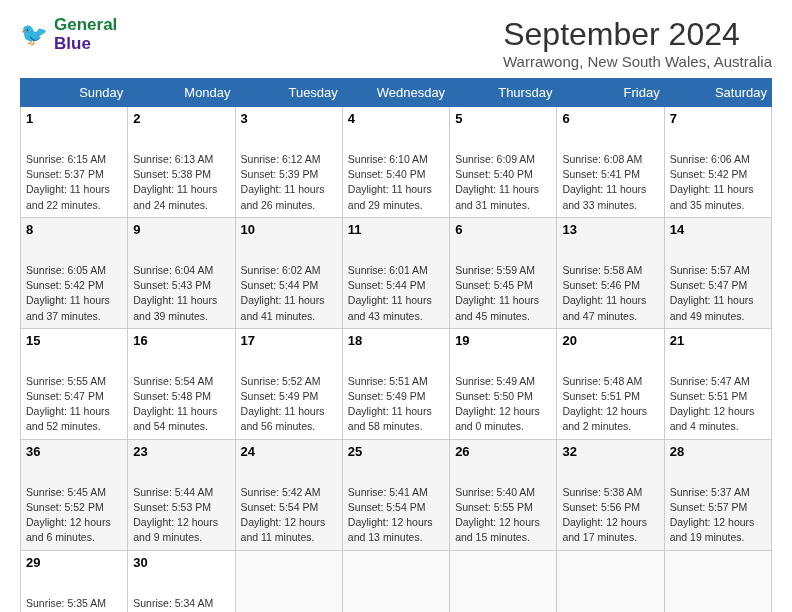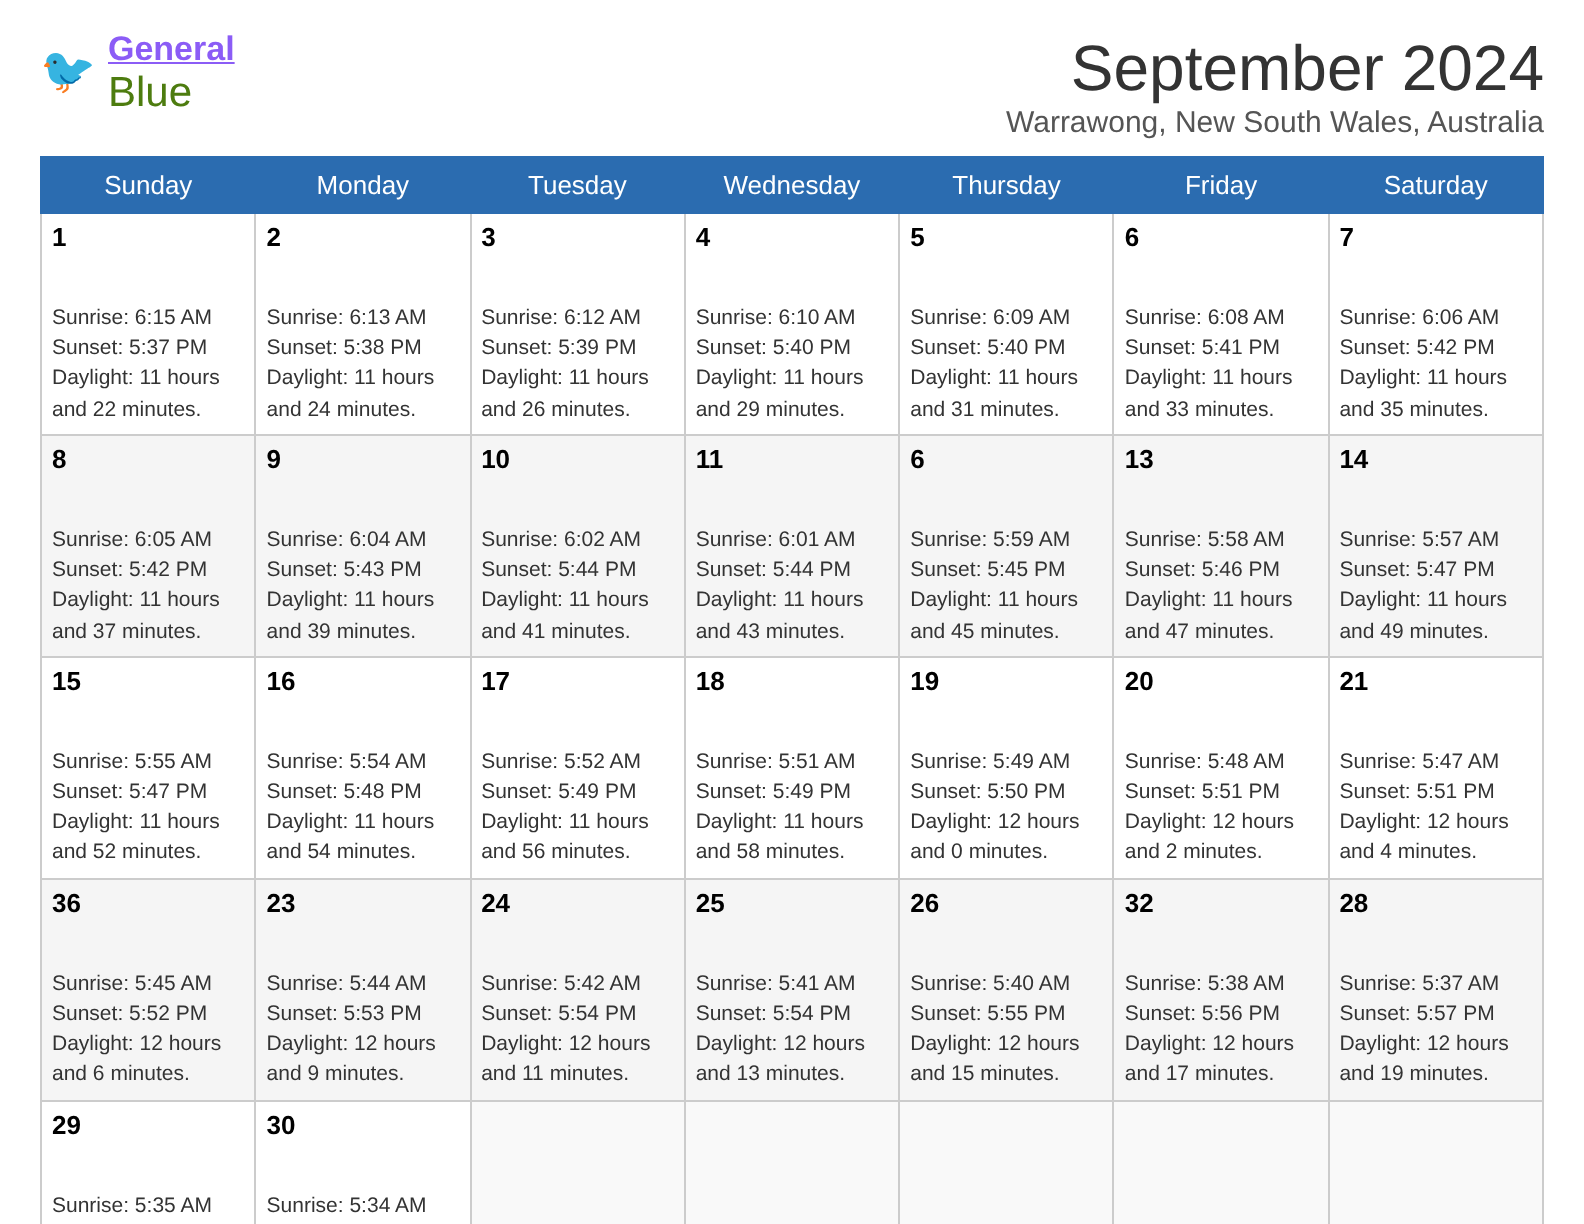--- a/index.html
+++ b/index.html
@@ -25,37 +25,38 @@
       width: 30px;
       height: 30px;
     }
     .title-block {
       text-align: right;
     }
     .title-block h1 {
       font-size: 32px;
       font-weight: normal;
       color: #333;
+      text-align: center;
     }
     .title-block h2 {
       font-size: 15px;
       font-weight: normal;
       color: #555;
       margin-left: 32px;
     }
     table {
       width: 100%;
       border-collapse: collapse;
       font-size: 11px;
     }
     thead tr th {
       background-color: #2b6cb0;
       color: #fff;
       padding: 6px 4px;
-      text-align: center;
+      text-align: right;
       font-size: 13px;
       font-weight: normal;
       border: 1px solid #2b6cb0;
     }
     tbody tr td {
       border: 1px solid #ccc;
       padding: 4px 5px;
       vertical-align: top;
       width: calc(100% / 7);
       background: #fff;
@@ -87,23 +88,23 @@
 
 <div class="header">
   <div class="logo">
     <div>
       <svg class="logo-bird" viewBox="0 0 40 40" xmlns="http://www.w3.org/2000/svg">
         <text x="0" y="32" font-size="30" fill="#1a6bb5">🐦</text>
       </svg>
     </div>
     <div>
       <div style="font-size:17px;font-weight:bold;color:#333;line-height:1.1;">
-        <span style="color:#8b5cf6;text-decoration:underline;">General</span>
+        <span style="color:#15803d;">General</span>
       </div>
-      <div style="font-size:21px;font-weight:normal;color:#4d7c0f;line-height:1.1;">Blue</div>
+      <div style="font-size:17px;font-weight:bold;color:#4c1d95;line-height:1.1;">Blue</div>
     </div>
   </div>
   <div class="title-block">
     <h1>September 2024</h1>
     <h2>Warrawong, New South Wales, Australia</h2>
   </div>
 </div>
 
 <table>
   <thead>

